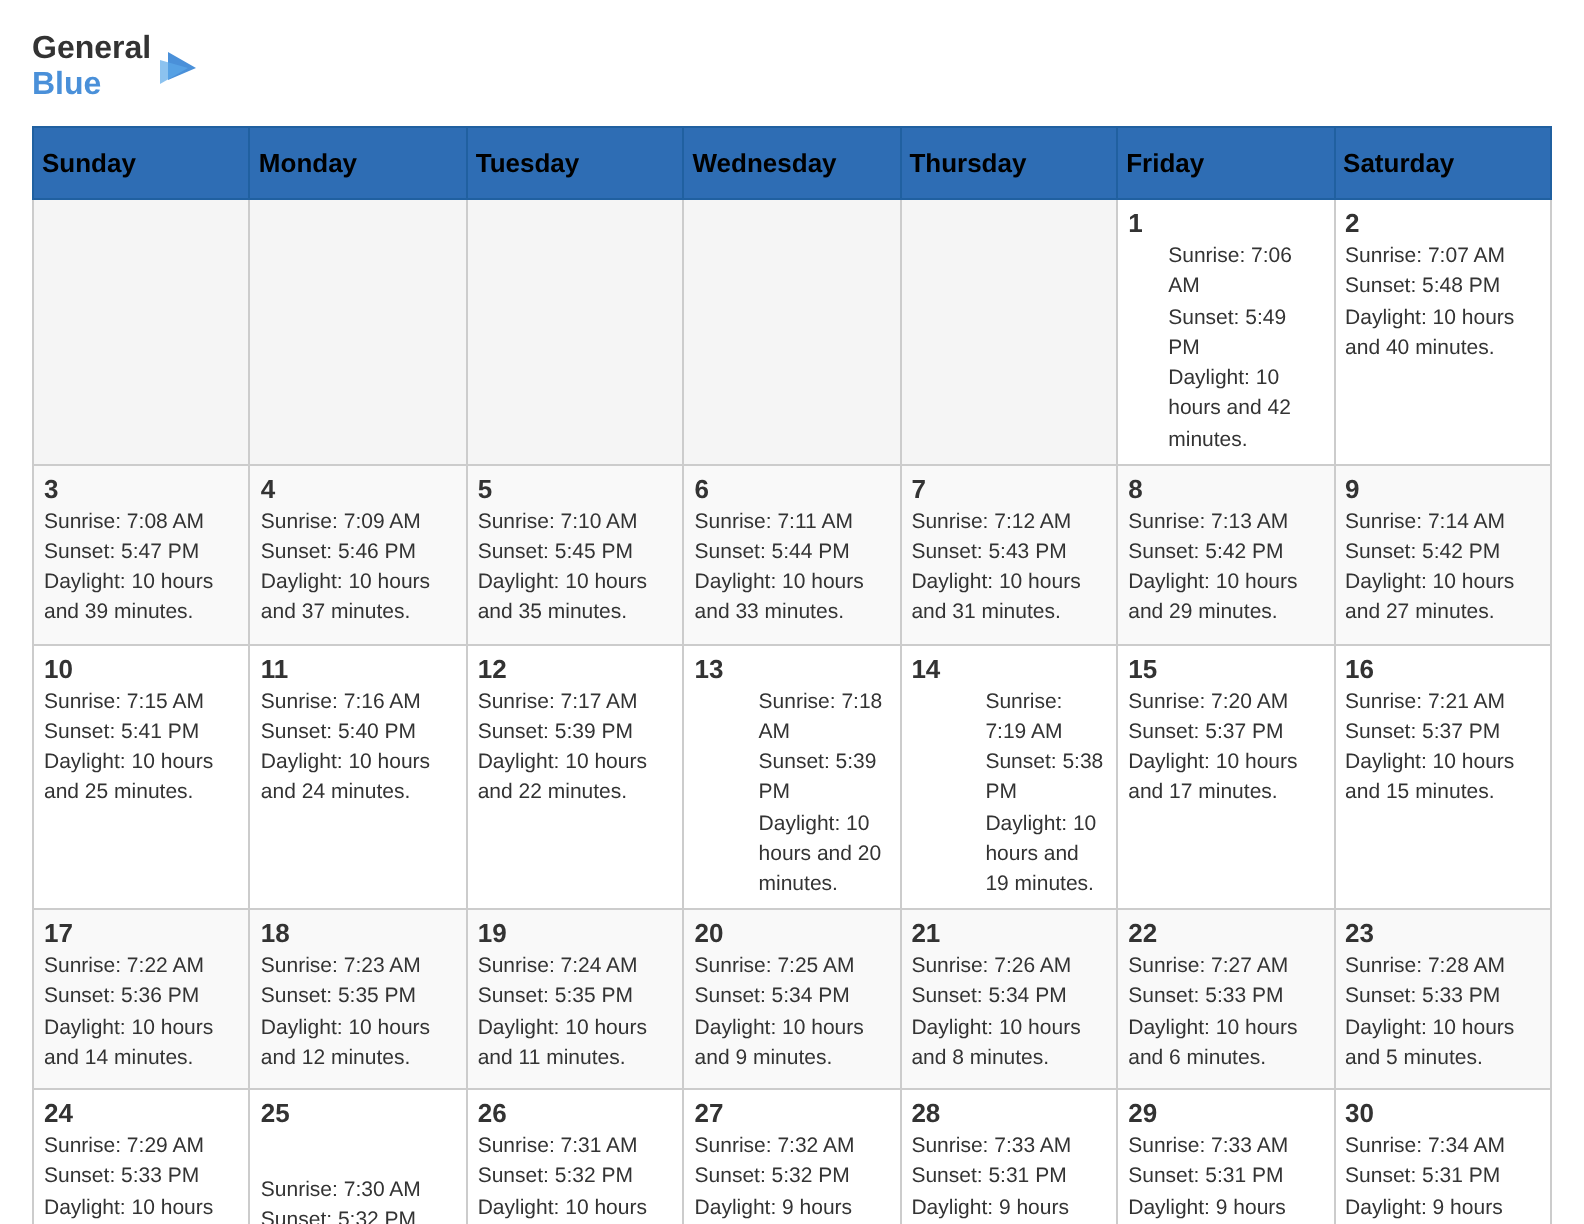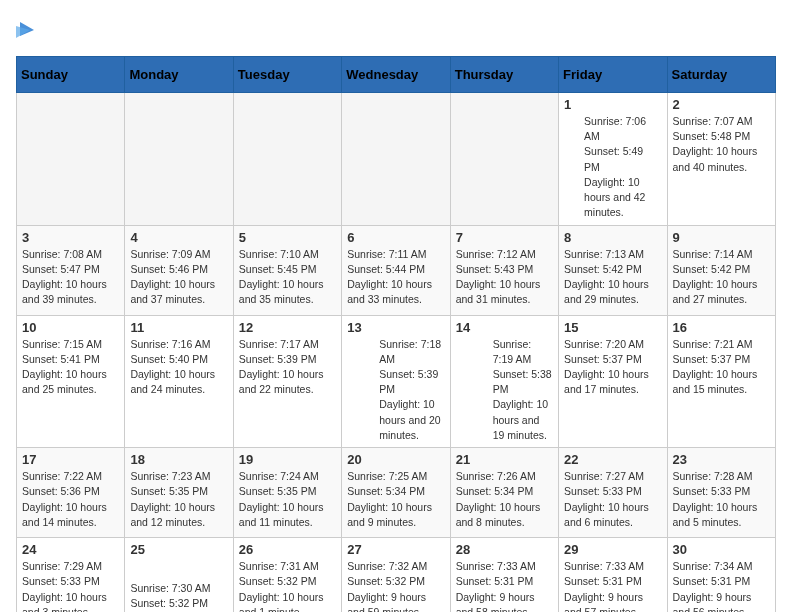--- a/index.html
+++ b/index.html
@@ -77,20 +77,24 @@
     }
     tr:nth-child(even) td.empty {
       background: #f0f0f0;
     }
   </style>
 </head>
 <body>
 
 <div class="header">
   <div class="logo">
+  <div style="line-height:1.1">
+    <div style="font-size:16px;font-weight:bold;color:#333">General</div>
+    <div style="font-size:16px;font-weight:bold;color:#4a90d9">Blue</div>
+  </div>
   <svg width="18" height="28" viewBox="0 0 18 28">
     <polygon points="4,6 18,14 4,20" fill="#4a90d9"></polygon>
     <polygon points="0,10 14,14 0,22" fill="#5ba8e8" opacity="0.7"></polygon>
   </svg>
 </div>
   <div class="title-block">
     <div class="month-title"></div>
     <div class="location"></div>
   </div>
 </div>

